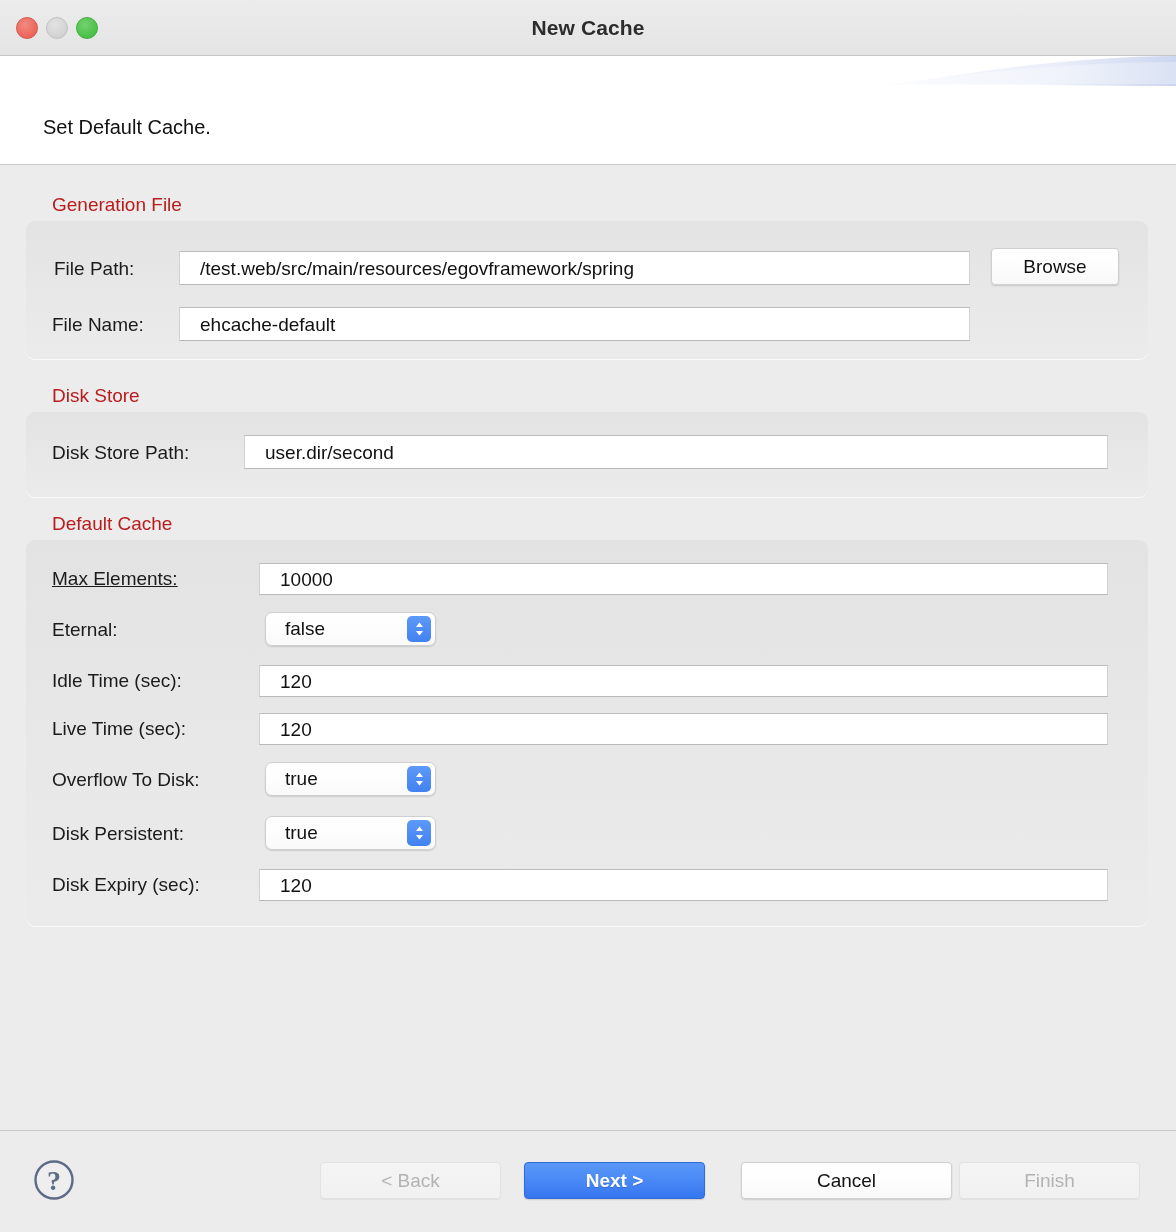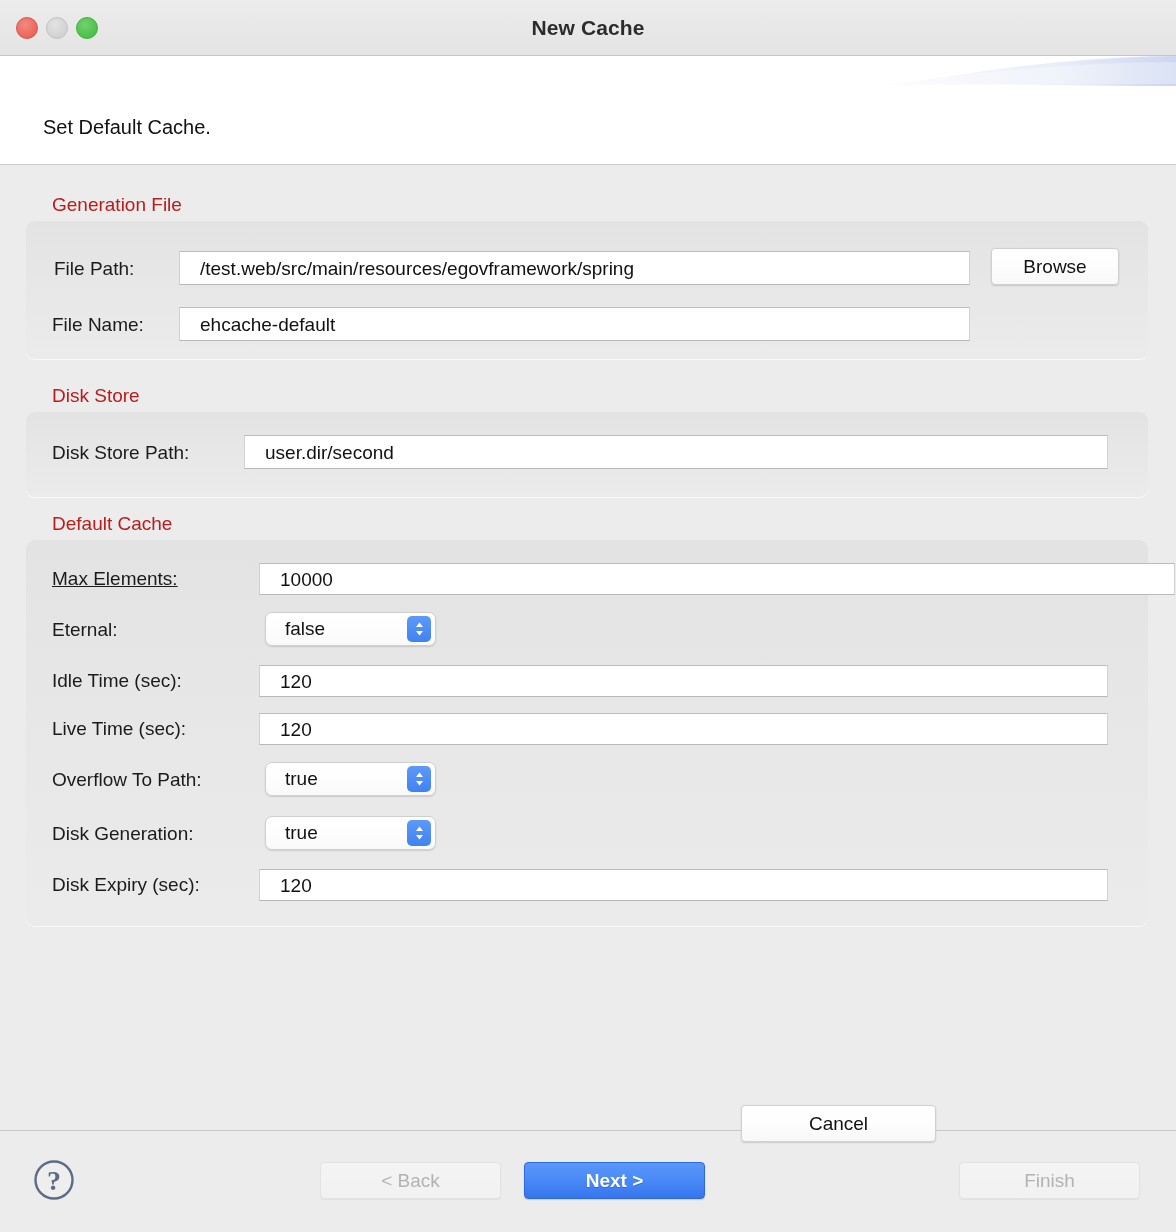--- a/index.html
+++ b/index.html
@@ -267,51 +267,51 @@
     <div class="group-label" style="left:52px; top:219px;">Disk Store</div>
     <div class="groupbox" style="left:26px; top:246px; width:1122px; height:85px;"></div>
 
     <div class="field-label" style="left:52px; top:276px;">Disk Store Path:</div>
     <div class="textfield" style="left:244px; top:269px; width:864px; height:34px;">user.dir/second</div>
 
     <div class="group-label" style="left:52px; top:347px;">Default Cache</div>
     <div class="groupbox" style="left:26px; top:374px; width:1122px; height:386px;"></div>
 
     <div class="field-label" style="left:52px; top:402px;text-decoration:underline;">Max Elements:</div>
-    <div class="textfield" style="left:259px; top:397px; width:916px; height:32px;">10000</div>
+    <div class="textfield" style="left:259px; top:397px; width:849px; height:32px;">10000</div>
 
     <div class="field-label" style="left:52px; top:453px;">Eternal:</div>
     <div class="popup-button" style="left:265px; top:446px; width:171px; height:34px;">
       <span class="popup-value">false</span>
       <span class="popup-arrows">
         <svg width="11" height="16" viewBox="0 0 11 16">
           <path d="M5.5 1.6 L9 6.0 L2 6.0 Z" fill="#ffffff"></path>
           <path d="M5.5 14.4 L2 10.0 L9 10.0 Z" fill="#ffffff"></path>
         </svg>
       </span>
     </div>
 
     <div class="field-label" style="left:52px; top:504px;">Idle Time (sec):</div>
     <div class="textfield" style="left:259px; top:499px; width:849px; height:32px;">120</div>
 
     <div class="field-label" style="left:52px; top:552px;">Live Time (sec):</div>
     <div class="textfield" style="left:259px; top:547px; width:849px; height:32px;">120</div>
 
-    <div class="field-label" style="left:52px; top:603px;">Overflow To Path:</div>
+    <div class="field-label" style="left:52px; top:603px;">Overflow To Disk:</div>
     <div class="popup-button" style="left:265px; top:596px; width:171px; height:34px;">
       <span class="popup-value">true</span>
       <span class="popup-arrows">
         <svg width="11" height="16" viewBox="0 0 11 16">
           <path d="M5.5 1.6 L9 6.0 L2 6.0 Z" fill="#ffffff"></path>
           <path d="M5.5 14.4 L2 10.0 L9 10.0 Z" fill="#ffffff"></path>
         </svg>
       </span>
     </div>
 
-    <div class="field-label" style="left:52px; top:657px;">Disk Generation:</div>
+    <div class="field-label" style="left:52px; top:657px;">Disk Persistent:</div>
     <div class="popup-button" style="left:265px; top:650px; width:171px; height:34px;">
       <span class="popup-value">true</span>
       <span class="popup-arrows">
         <svg width="11" height="16" viewBox="0 0 11 16">
           <path d="M5.5 1.6 L9 6.0 L2 6.0 Z" fill="#ffffff"></path>
           <path d="M5.5 14.4 L2 10.0 L9 10.0 Z" fill="#ffffff"></path>
         </svg>
       </span>
     </div>
 
@@ -322,16 +322,16 @@
 
   <div class="footer"></div>
 
   <svg class="help-button" viewBox="0 0 42 42">
     <circle cx="21" cy="21" r="18.5" fill="#eeeeee" stroke="#5d6b85" stroke-width="2.4"></circle>
     <text x="21" y="30.5" text-anchor="middle" font-family="Liberation Serif, serif" font-size="28" font-weight="bold" fill="#5d6b85">?</text>
   </svg>
 
   <div class="push-button disabled" style="left:320px; top:1162px; width:181px; height:37px;">&lt; Back</div>
   <div class="push-button primary" style="left:524px; top:1162px; width:181px; height:37px;">Next &gt;</div>
-  <div class="push-button" style="left:741px; top:1105px; width:195px; height:37px;">Cancel</div>
+  <div class="push-button" style="left:741px; top:1162px; width:211px; height:37px;">Cancel</div>
   <div class="push-button disabled" style="left:959px; top:1162px; width:181px; height:37px;">Finish</div>
 
 </div>
 
 </body></html>

